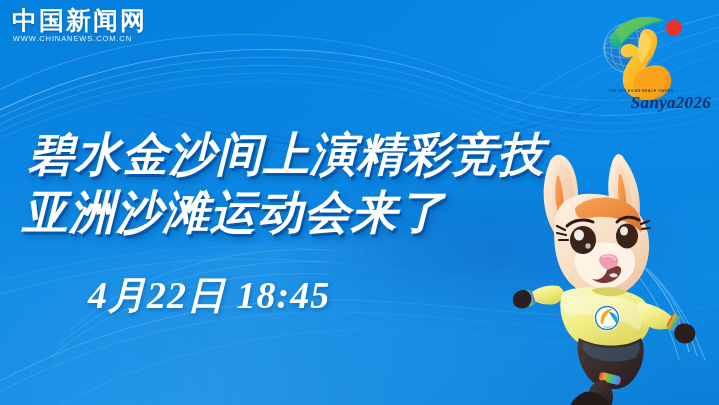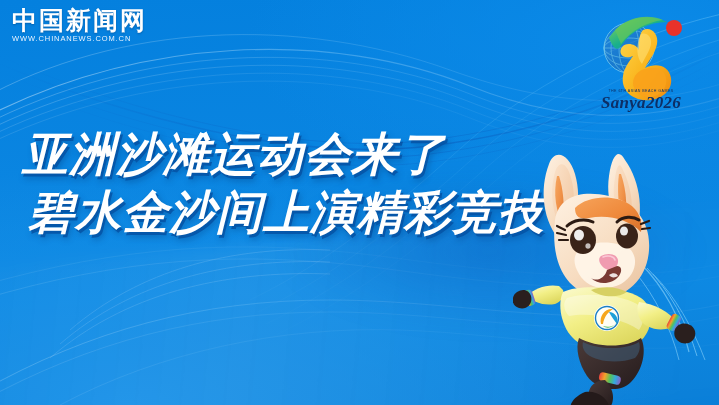--- a/index.html
+++ b/index.html
@@ -31,21 +31,21 @@
     position:absolute; right:-10%; top:42%;
     width:70%; height:40%;
     background:radial-gradient(60% 70% at 40% 50%, rgba(10,86,180,0.35) 0%, rgba(10,86,180,0) 70%);
     filter:blur(10px);
   }
 
   
   .brand{
     position:absolute; left:12px; top:8px;
     width:120px;
-    text-align:left;
+    text-align:right;
   }
   .brand-cn{
     display:block;
     font-family:"Liberation Serif", serif;
     font-weight:700;
     font-size:25px;
     letter-spacing:2px;
     color:#ffffff;
     line-height:1.05;
     text-shadow:0 1px 2px rgba(0,40,90,.35);
@@ -61,21 +61,21 @@
   }
 
   
   .emblem{
     position:absolute; right:8px; top:4px;
     width:140px; height:108px;
   }
   .emblem svg{ display:block; width:100%; height:100%; }
   .emblem-word{
     position:absolute; left:0; right:0; bottom:1px;
-    text-align:center;
+    text-align:right;
     font-family:"Liberation Serif", serif;
     font-style:italic;
     font-weight:700;
     font-size:17px;
     color:#0d2f66;
     letter-spacing:.3px;
     line-height:1;
     white-space:nowrap;
   }
   .emblem-sub{
@@ -241,24 +241,25 @@
                C58,54 52,54 50,50 C48,45 52,40 58,40
                C62,40 66,42 68,46 C68,38 68,30 72,26 Z" fill="url(#gold)"></path>
       <path d="M70,30 C76,28 81,33 80,40 C79,47 74,53 71,60 C66,54 64,42 70,30 Z" fill="#ffe27a" opacity="0.55"></path>
       <path d="M78,64 C90,62 97,70 95,80 C93,90 82,95 72,92 C64,89 60,81 63,74 C66,67 72,65 78,64 Z" fill="#f9a21b" opacity="0.9"></path>
     </svg>
     <div class="emblem-sub">THE 6TH ASIAN BEACH GAMES</div>
     <div class="emblem-word">Sanya2026</div>
   </div>
 
   <div class="headline">
+    <div class="hl-line l2">碧水金沙间上演精彩竞技</div>
     <div class="hl-line l1">亚洲沙滩运动会来了</div>
-    <div class="hl-line l2">碧水金沙间上演精彩竞技</div>
-  </div>
-
+  </div>
+
+  <div class="datetime">4月22日 18:45</div>
 
   <div class="mascot">
     <svg viewBox="0 0 210 262" aria-hidden="true">
       <defs>
         <linearGradient id="fur" x1="0.2" y1="0" x2="0.9" y2="1">
           <stop offset="0%" stop-color="#fdeedd"></stop>
           <stop offset="55%" stop-color="#f7dcc0"></stop>
           <stop offset="100%" stop-color="#e9c3a0"></stop>
         </linearGradient>
         <linearGradient id="orange" x1="0" y1="0" x2="1" y2="1">

